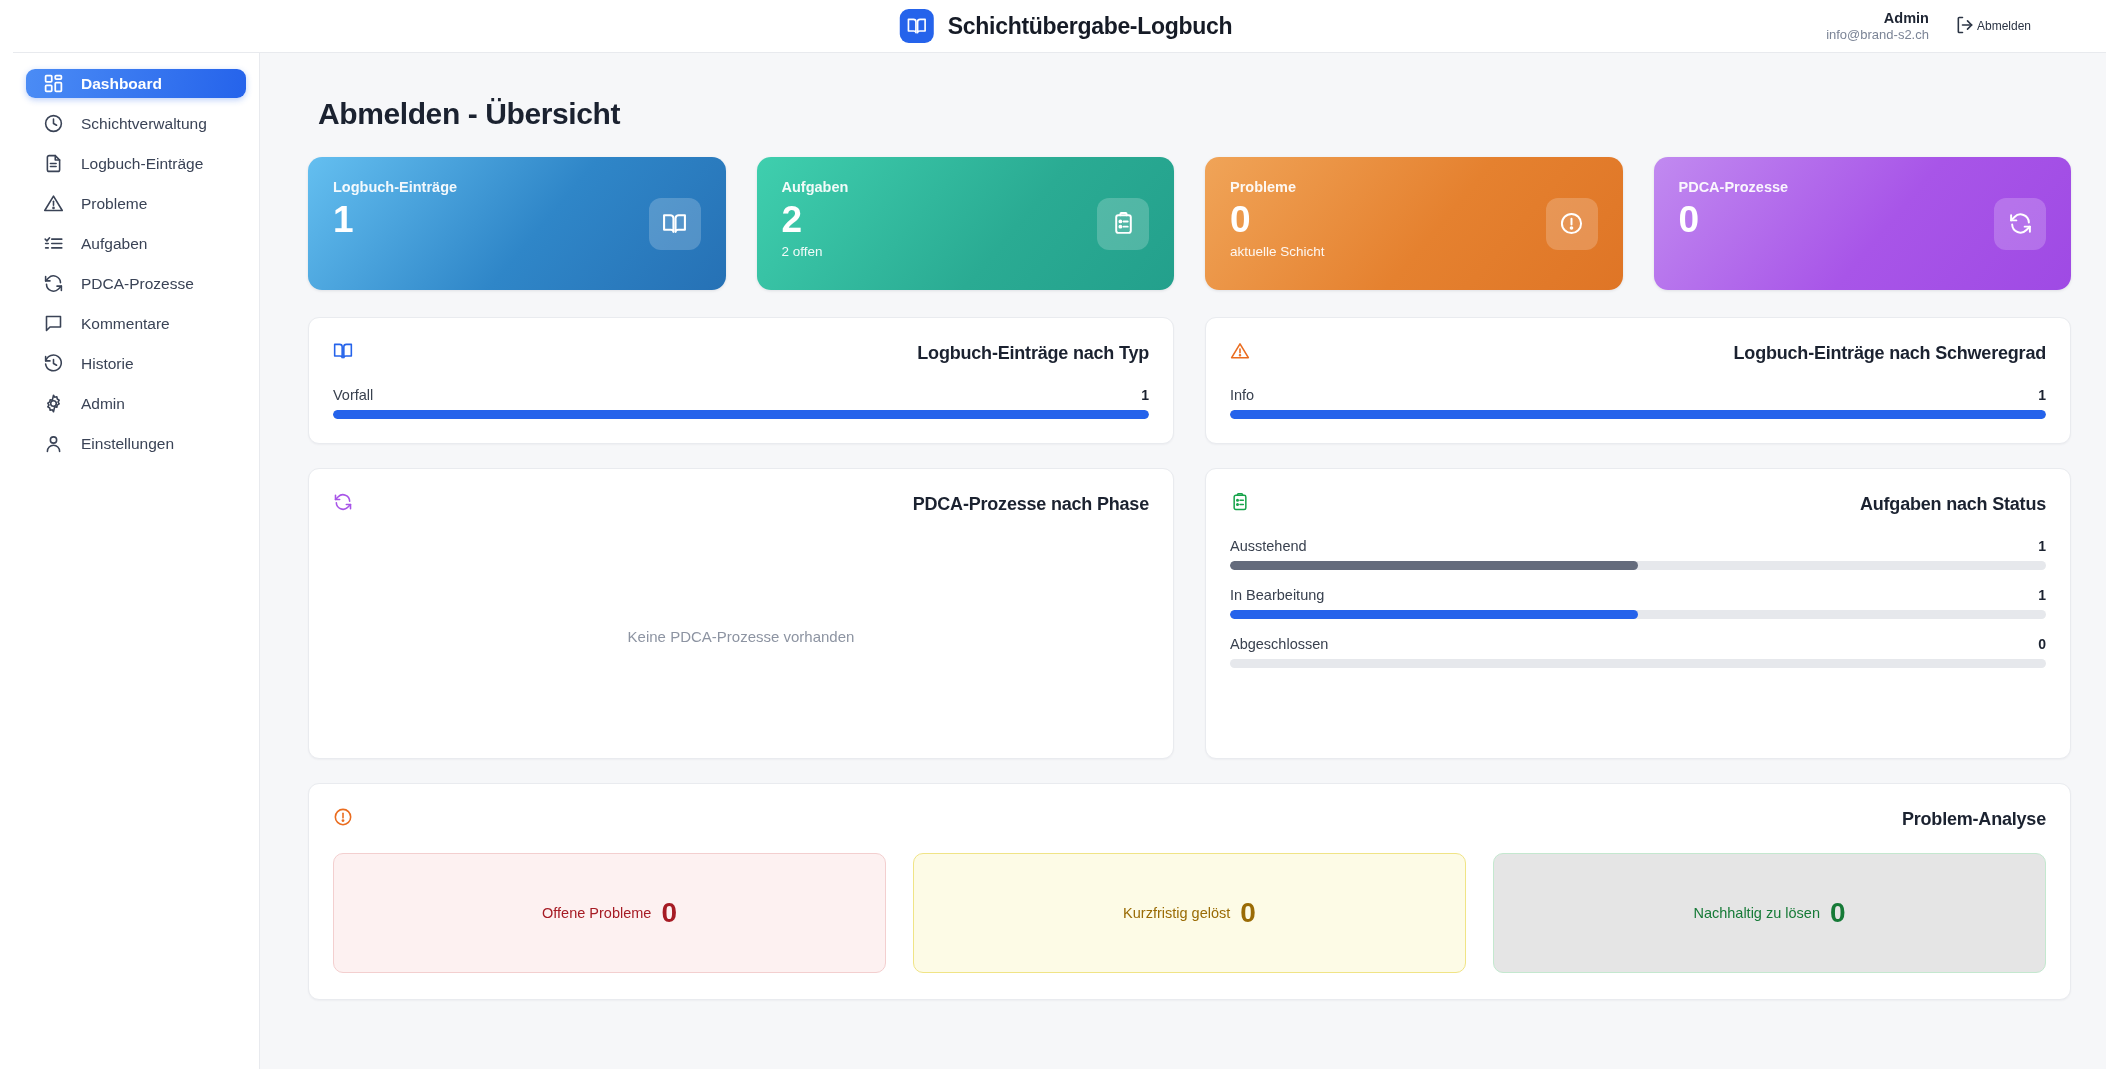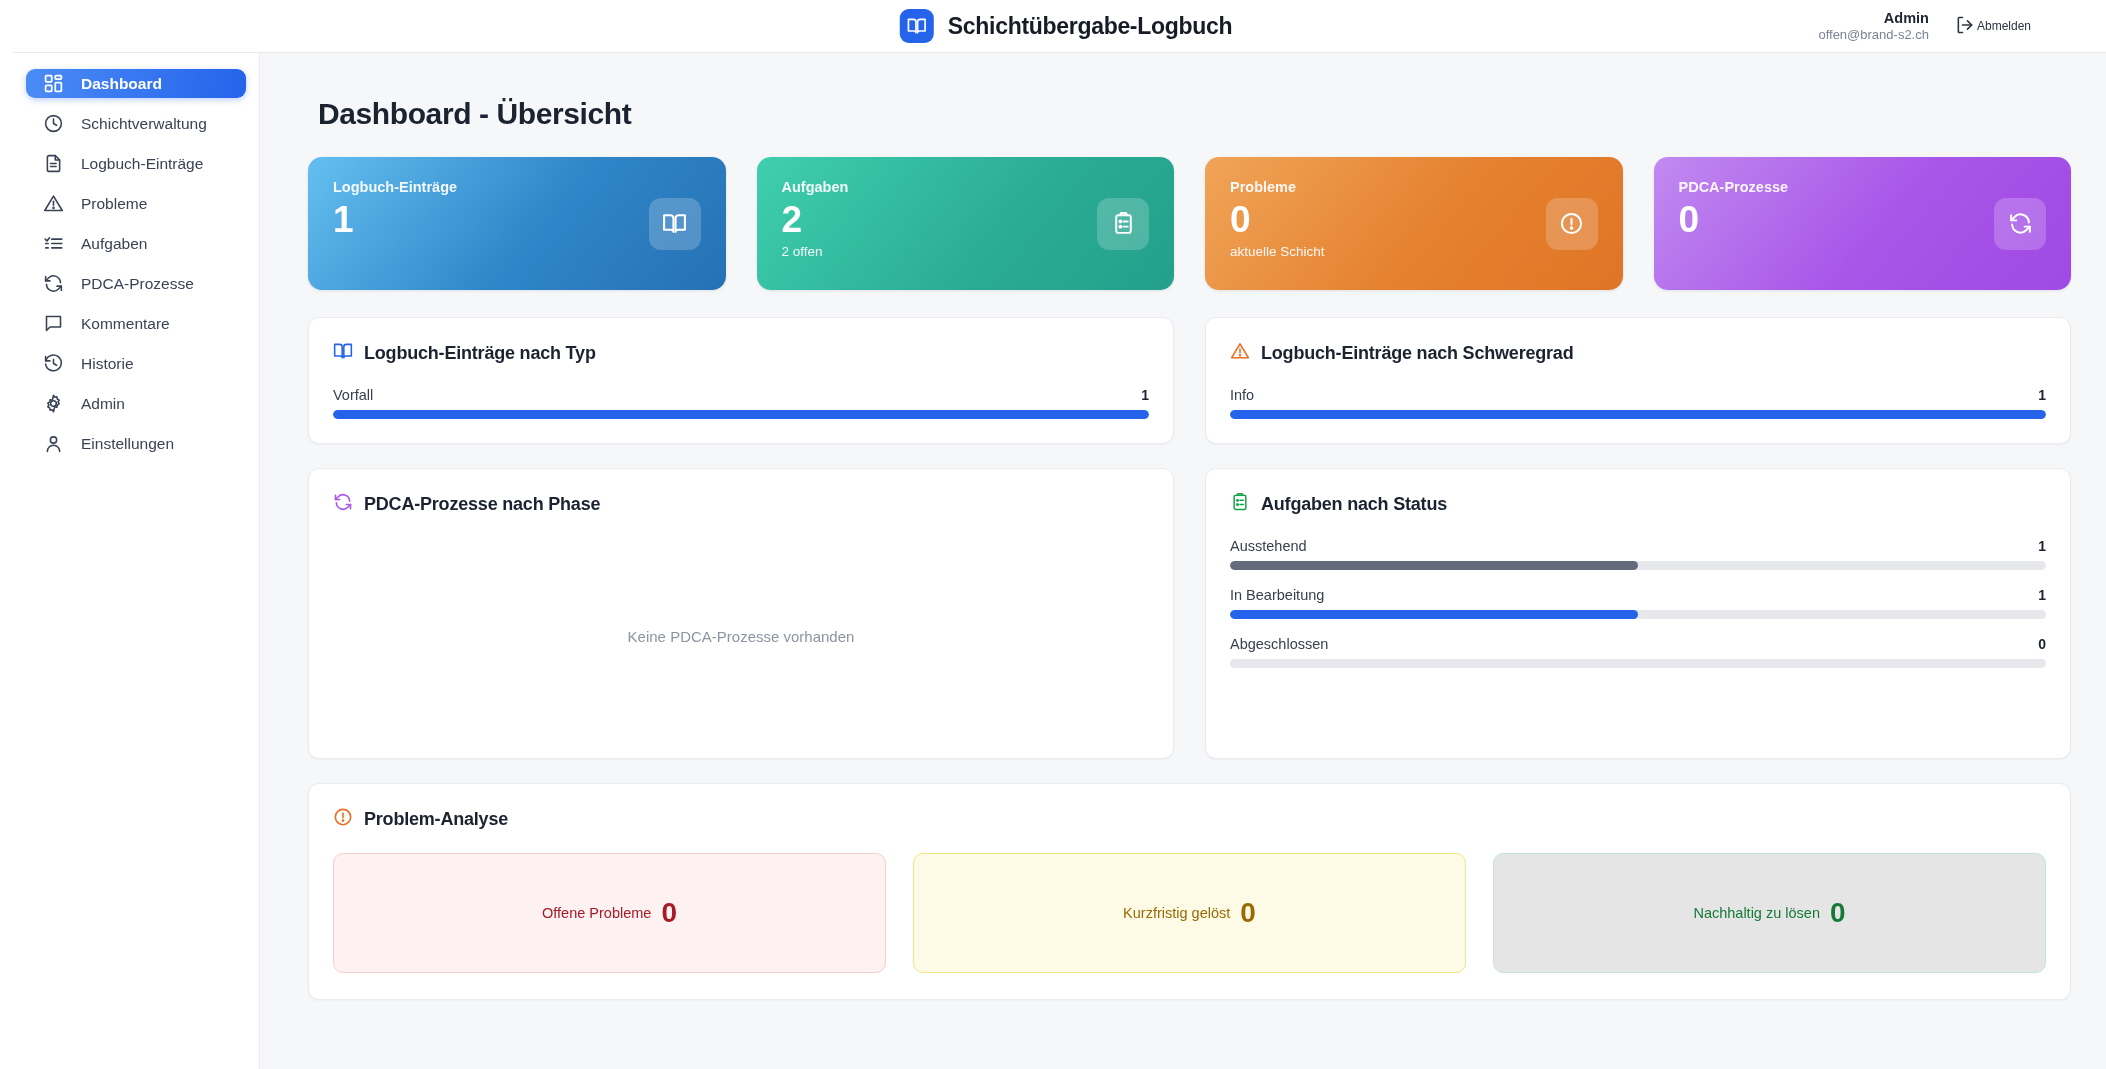--- a/index.html
+++ b/index.html
@@ -104,20 +104,21 @@
   
   .panel-row { display: flex; gap: 31px; margin-bottom: 24px; }
   .panel {
     flex: 1; background: #fff; border: 1px solid #e9ebef;
     border-radius: 11px; padding: 23px 24px 24px 24px;
     box-shadow: 0 1px 2px rgba(20,30,50,.04);
   }
   .panel-head {
     display: flex; align-items: center; gap: 11px;
     margin-bottom: 22px;
+    justify-content: space-between;
   }
   .panel-title { font-size: 18px; font-weight: bold; color: #1b2230; letter-spacing: -0.2px; }
 
   .bar-group { margin-bottom: 17px; }
   .bar-group:last-child { margin-bottom: 0; }
   .bar-top {
     display: flex; justify-content: space-between; align-items: center;
     margin-bottom: 7px;
   }
   .bar-name { font-size: 14.5px; color: #39414f; }
@@ -160,21 +161,21 @@
           <path d="M2 4h6a3 3 0 0 1 3 3v13a2.5 2.5 0 0 0-2.5-2H2z"></path>
           <path d="M22 4h-6a3 3 0 0 0-3 3v13a2.5 2.5 0 0 1 2.5-2H22z"></path>
         </svg>
       </div>
       <div class="brand-title">Schichtübergabe-Logbuch</div>
     </div>
 
     <div class="topbar-right">
       <div class="user-block">
         <div class="user-name">Admin</div>
-        <div class="user-mail">offen@brand-s2.ch</div>
+        <div class="user-mail">info@brand-s2.ch</div>
       </div>
       <button class="logout-btn">
         <span>
           <svg width="20" height="20" viewBox="0 0 24 24" fill="none" stroke="#2b3444" stroke-width="1.9" stroke-linecap="round" stroke-linejoin="round">
             <path d="M9 3H5a1 1 0 0 0-1 1v16a1 1 0 0 0 1 1h4"></path>
             <polyline points="15 17 20 12 15 7"></polyline>
               <line x1="20" y1="12" x2="9" y2="12"></line>
           </svg>
         </span>
         <span>Abmelden</span>
@@ -293,21 +294,21 @@
             <circle cx="12" cy="8" r="3.6"></circle>
               <path d="M5 21a7 7 0 0 1 14 0"></path>
           </svg>
         </span>
         <span>Einstellungen</span>
       </div>
     </div>
 
     <div class="content">
 
-      <div class="page-title">Dashboard - Übersicht</div>
+      <div class="page-title">Abmelden - Übersicht</div>
 
       <div class="stat-row">
 
         <div class="stat-card c-blue">
           <div class="stat-label">Logbuch-Einträge</div>
           <div class="stat-value">1</div>
           <div class="stat-ico-box">
             <svg width="25" height="25" viewBox="0 0 24 24" fill="none" stroke="#fff" stroke-width="2" stroke-linecap="round" stroke-linejoin="round">
               <path d="M2 4h6a3 3 0 0 1 3 3v13a2.5 2.5 0 0 0-2.5-2H2z"></path>
               <path d="M22 4h-6a3 3 0 0 0-3 3v13a2.5 2.5 0 0 1 2.5-2H22z"></path>

